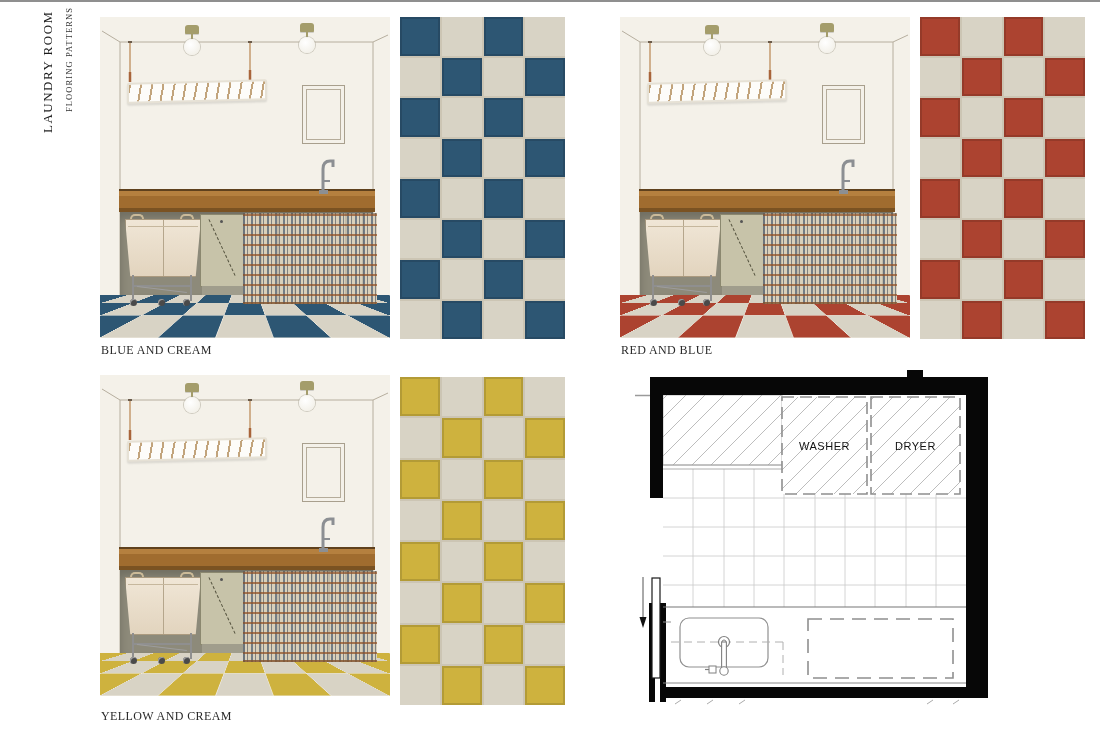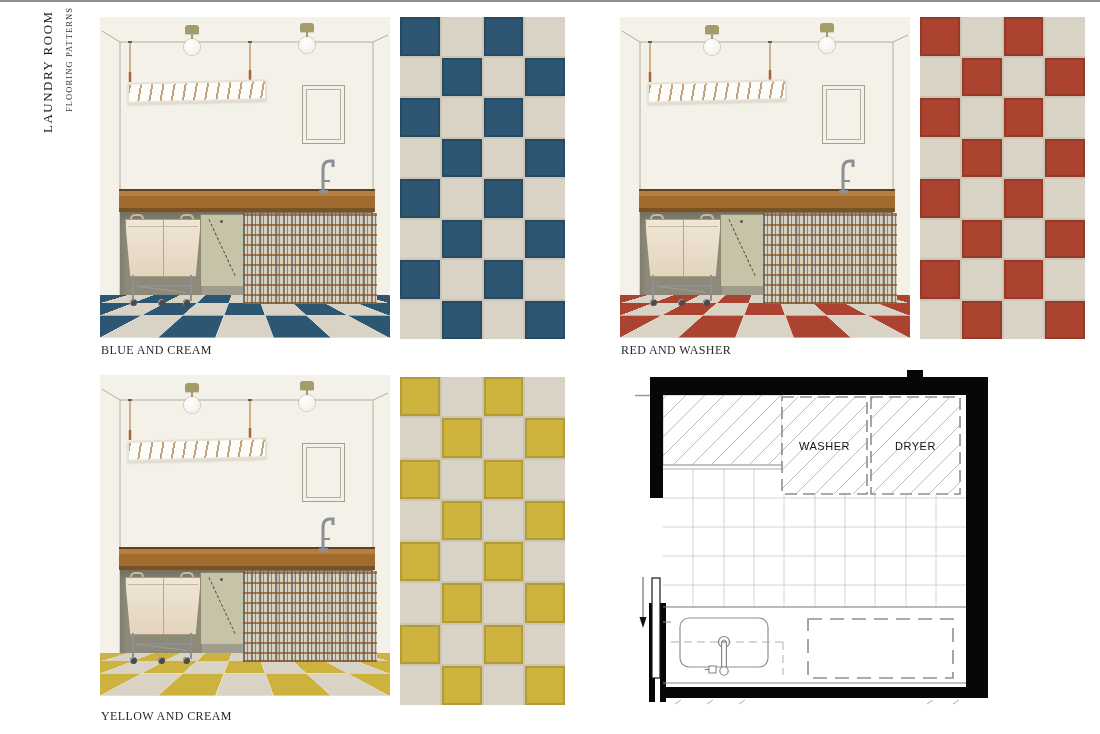--- a/index.html
+++ b/index.html
@@ -248,21 +248,21 @@
         <div class="tile colored"></div>
         <div class="tile colored"></div>
         <div class="tile"></div>
         <div class="tile colored"></div>
         <div class="tile"></div>
         <div class="tile"></div>
         <div class="tile colored"></div>
         <div class="tile"></div>
         <div class="tile colored"></div>
       </div>
-    <div class="option-label">RED AND WASHER</div>
+    <div class="option-label">RED AND BLUE</div>
   </section>
 
   <section class="option bottom" id="option-2" style="--tile: #ceb23e; --cream: #d8d3c5;">
     <div class="scene">
   <svg class="wall-lines" width="290" height="321" viewBox="0 0 290 321">
     <path d="M2 14 L20 25 M288 18 L273 25 M20 278 L20 25 L273 25 L273 278" stroke="#b6ae9e" stroke-width="1" fill="none"></path>
     <path d="M30 25 V64 M150 25 V62" stroke="#c39b6f" stroke-width="1.5"></path>
     <path d="M30 55 V65 M150 53 V63" stroke="#a8643a" stroke-width="2.5"></path>
     <path d="M28 25 h4 M148 25 h4" stroke="#6b5b4a" stroke-width="2"></path>
   </svg>

